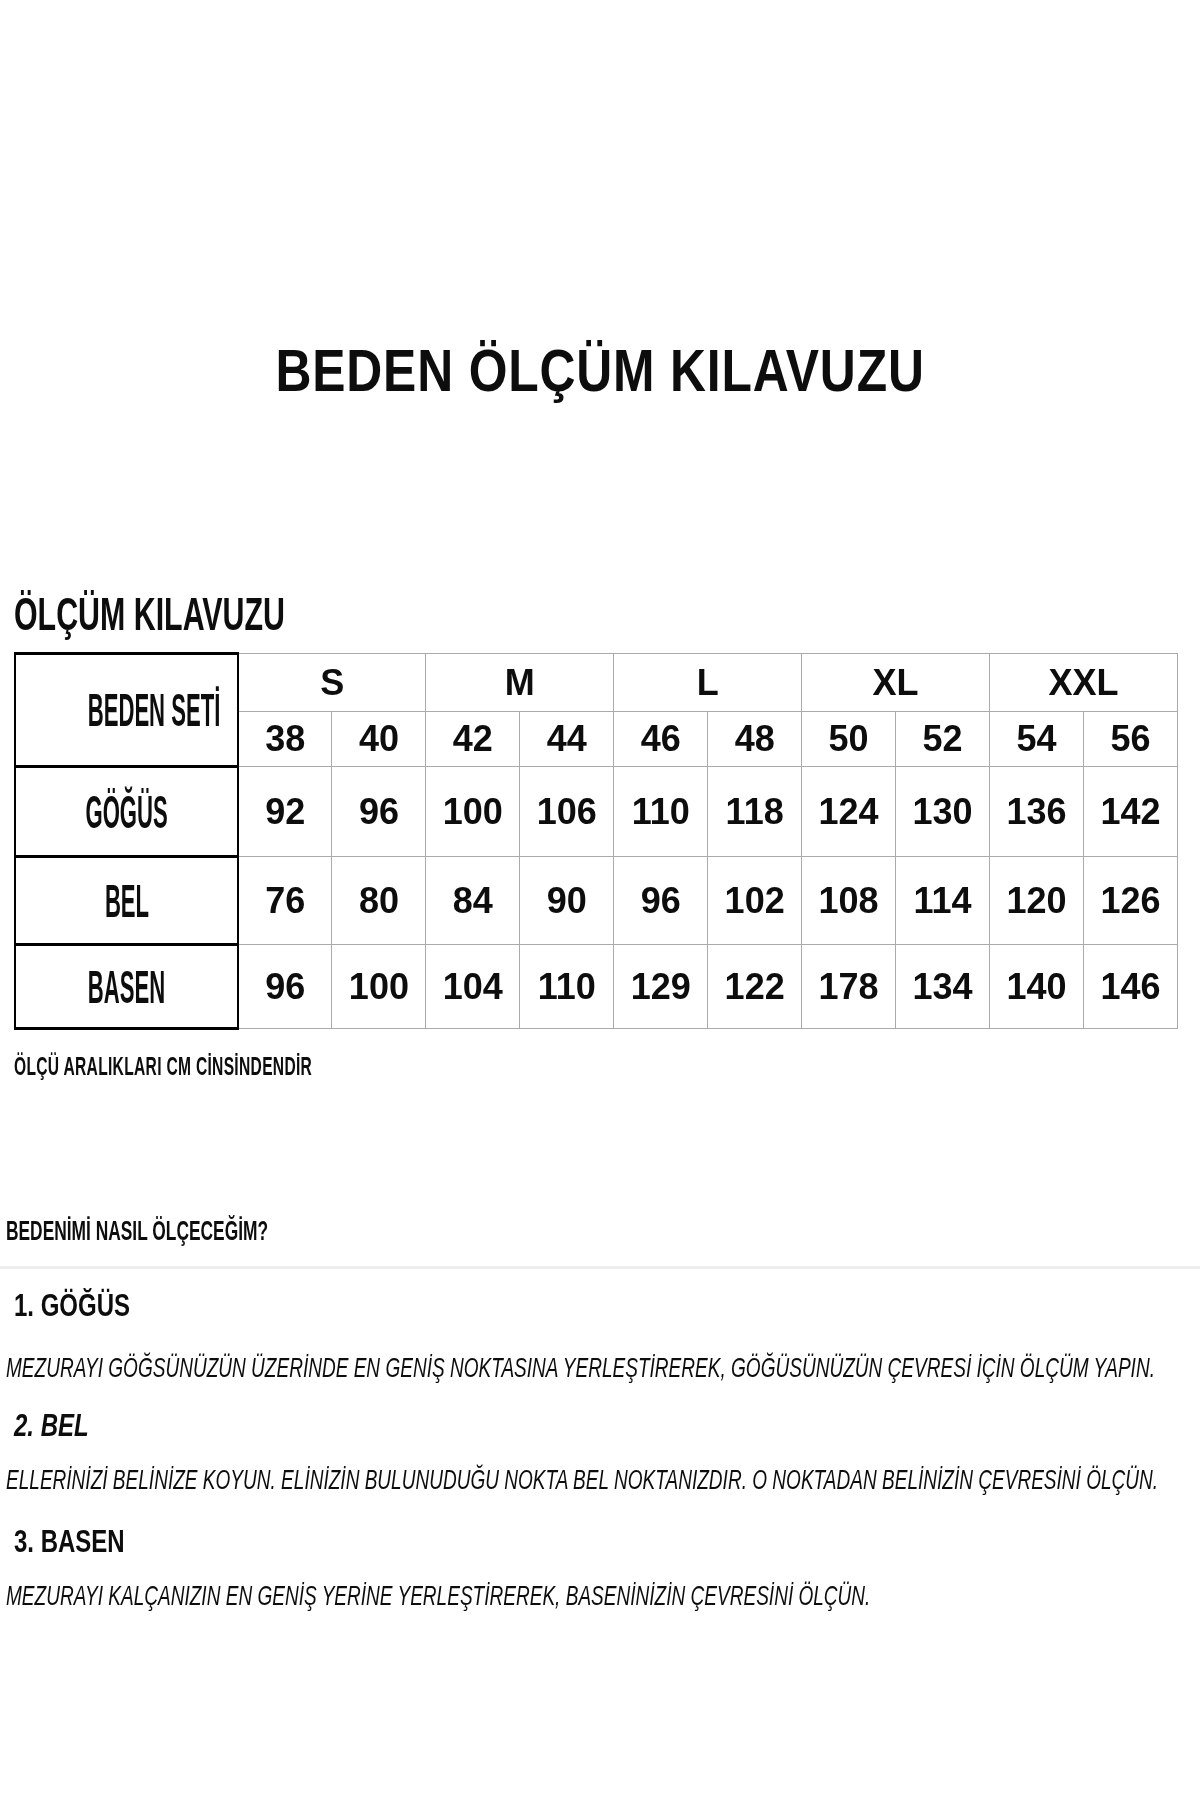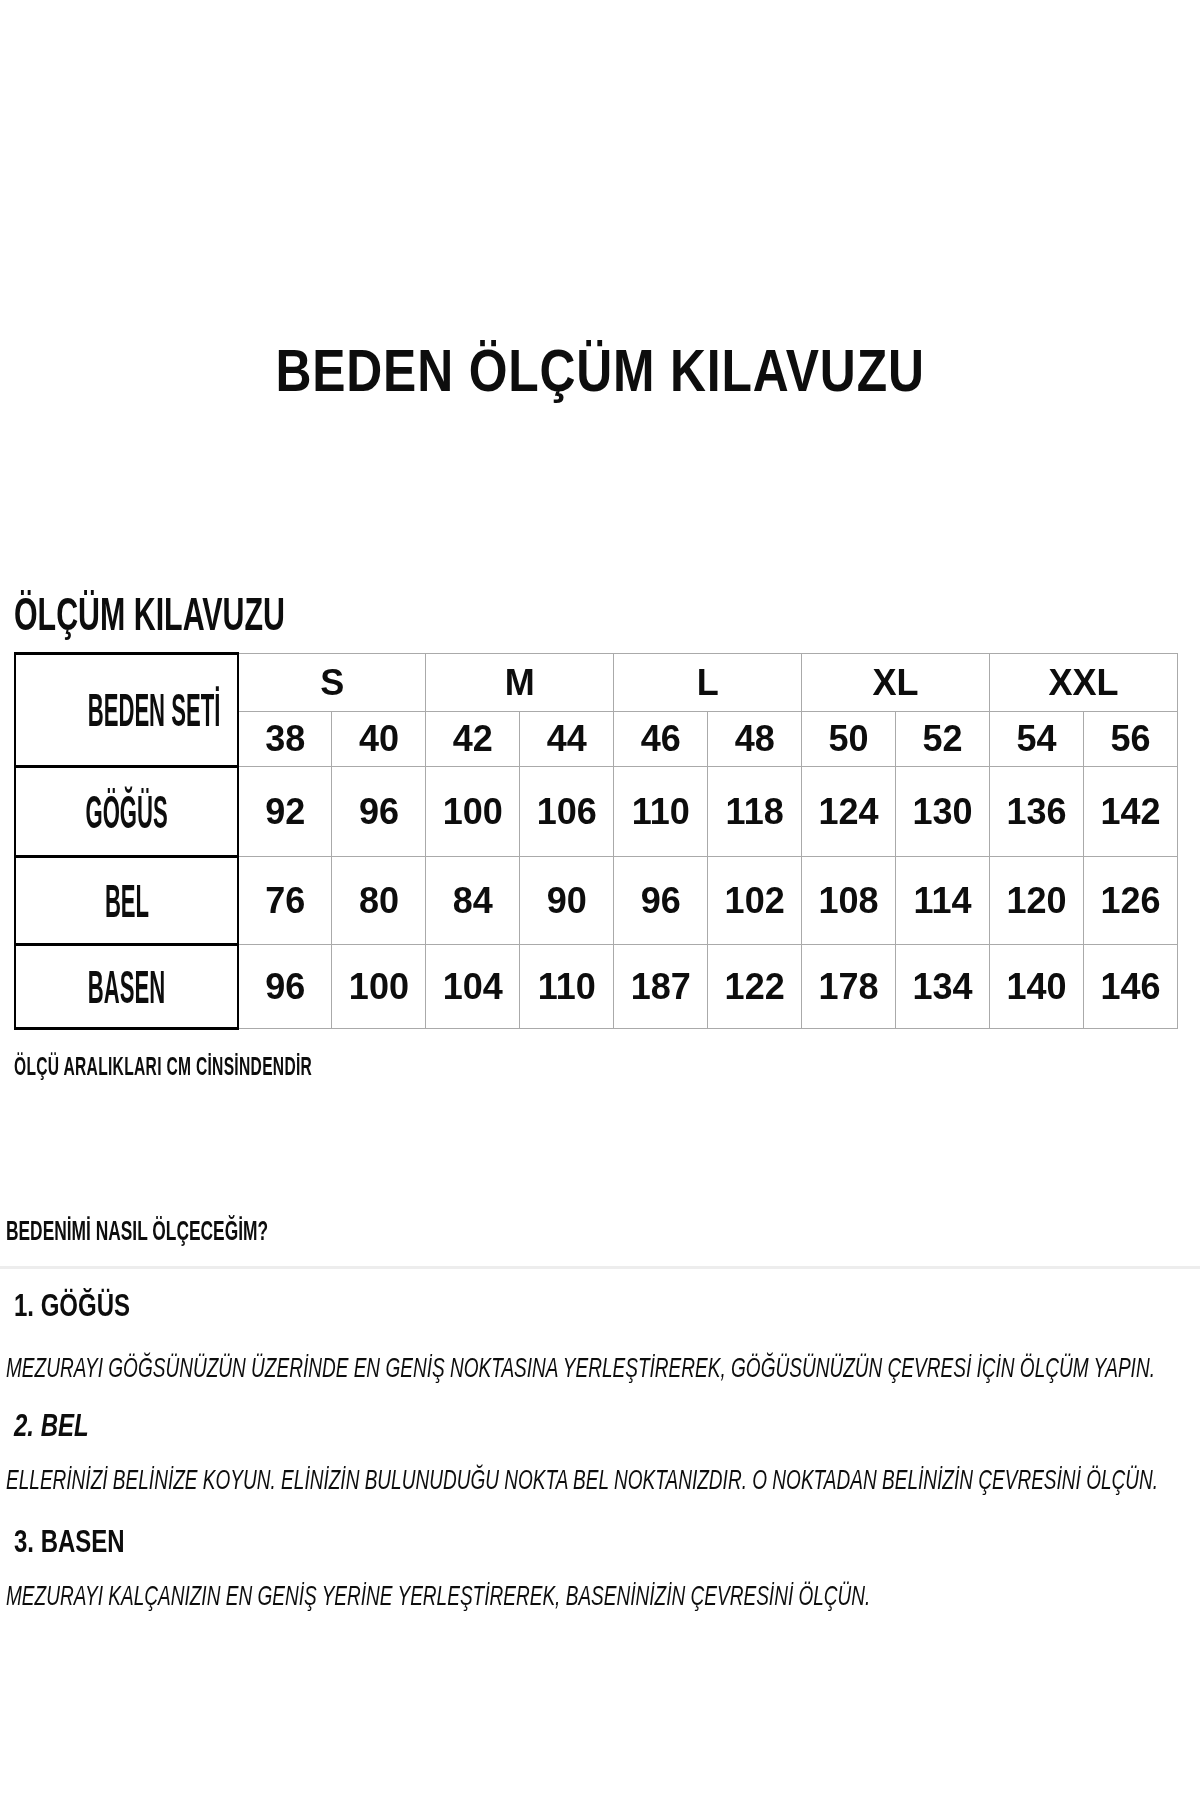--- a/index.html
+++ b/index.html
@@ -158,21 +158,21 @@
             <td class="value-cell">114</td>
             <td class="value-cell">120</td>
             <td class="value-cell">126</td>
           </tr>
           <tr class="row-m2">
             <th class="label-cell"><span class="label-cond cond">BASEN</span></th>
             <td class="value-cell">96</td>
             <td class="value-cell">100</td>
             <td class="value-cell">104</td>
             <td class="value-cell">110</td>
-            <td class="value-cell">187</td>
+            <td class="value-cell">129</td>
             <td class="value-cell">122</td>
             <td class="value-cell">178</td>
             <td class="value-cell">134</td>
             <td class="value-cell">140</td>
             <td class="value-cell">146</td>
           </tr>
         </tbody>
     </table>
 
     <p class="note"><span class="cond">ÖLÇÜ ARALIKLARI CM CİNSİNDENDİR</span></p>

